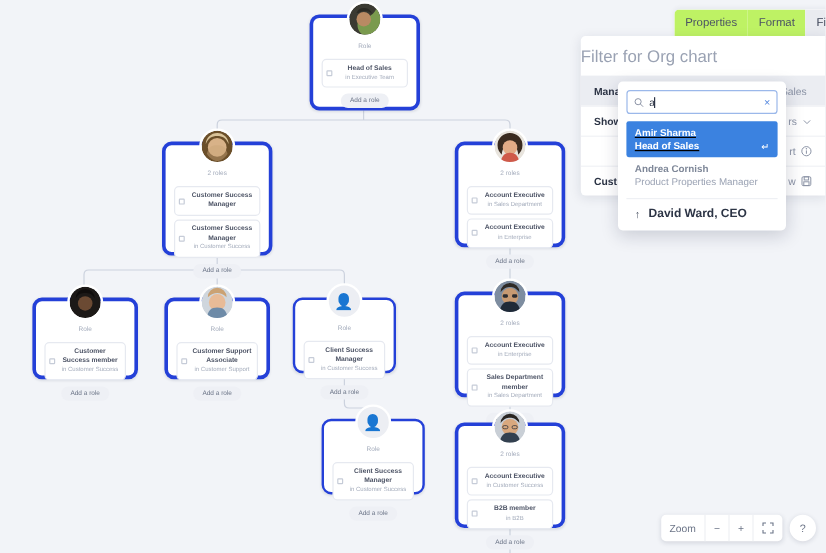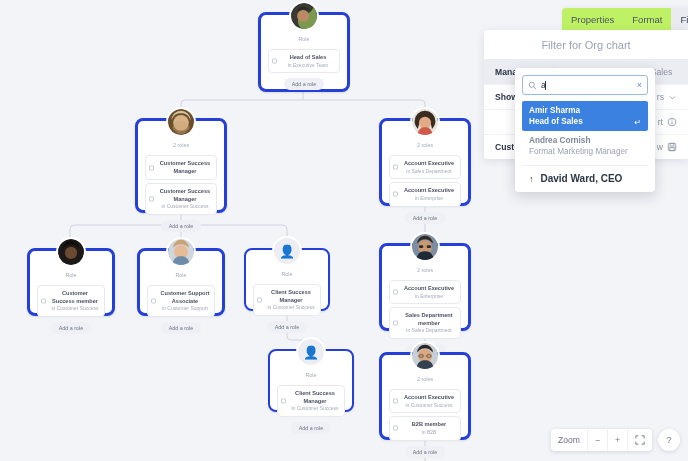--- a/index.html
+++ b/index.html
@@ -87,21 +87,21 @@
   .tab.active { background: #e9ebf0; color: #3b4356; }
 
   
   .panel {
     position: absolute; top: 30px; left: 484px; width: 204px;
     background: #ffffff;
     border-radius: 4px 0 0 4px;
     box-shadow: 0 2px 10px rgba(20,30,60,.10);
     overflow: hidden;
   }
-  .panel-head { font-size: 11px; color: #9aa2b3; padding: 9px 11px 8px; text-align: center; }
+  .panel-head { font-size: 14px; color: #9aa2b3; padding: 9px 0 8px; }
   .panel-row {
     display: flex; align-items: center;
     padding: 7px 11px; font-size: 8.6px; color: #3b4356;
     border-top: 1px solid #f0f2f6;
     min-height: 25px; white-space: nowrap;
   }
   .panel-row.shaded { background: #ebedf2; border-top: none; }
   .panel-row .lbl { font-weight: 700; color: #2c3445; }
   .panel-row .val { margin-left: 20px; color: #8b93a5; display: flex; align-items: center; gap: 4px; }
   .row-right { margin-left: auto; display: flex; align-items: center; gap: 4px; color: #8b93a5; }
@@ -119,21 +119,21 @@
     padding: 4px 5px; background: #fff;
   }
   .search-box .q { font-size: 8.6px; color: #2c3445; flex: 1; }
   .search-box .caret {
     display: inline-block; width: 1px; height: 9px; background: #2c3445;
     margin-left: -1px; vertical-align: middle;
   }
   .clear-x { color: #5a8ce0; font-size: 9px; cursor: pointer; }
   .dd-list { margin-top: 6px; }
   .dd-item { padding: 4px 7px; cursor: pointer; }
-  .dd-item.sel { background: #3b82e0; border-radius: 2px; position: relative; }
+  .dd-item.sel { background: #3b82e0; border-radius: 2px; position: relative; text-decoration: underline; }
   .dd-item .n { font-size: 8.2px; color: #7e8798; font-weight: 700; line-height: 1.35; }
   .dd-item .r { font-size: 8.2px; color: #9aa2b3; line-height: 1.35; }
   .dd-item.sel .n { color: #ffffff; font-weight: 700; }
   .dd-item.sel .r { color: #ffffff; font-weight: 700; }
   .dd-item.sel .enter {
     position: absolute; right: 7px; bottom: 4px; color: #ffffff; font-size: 8px;
   }
   .dd-footer {
     display: flex; align-items: center; gap: 7px;
     border-top: 1px solid #eef0f4; padding: 7px 7px 8px; margin-top: 4px;
@@ -447,21 +447,21 @@
     </div>
 
     <div class="dd-list">
       <div class="dd-item sel">
         <div class="n">Amir Sharma</div>
         <div class="r">Head of Sales</div>
         <span class="enter">↵</span>
       </div>
       <div class="dd-item">
         <div class="n">Andrea Cornish</div>
-        <div class="r">Format Marketing Manager</div>
+        <div class="r">Product Properties Manager</div>
       </div>
     </div>
 
     <div class="dd-footer">
       <span class="up">↑</span>
       <span class="txt">David Ward, CEO</span>
     </div>
   </div>
 
   <div class="zoombar">

